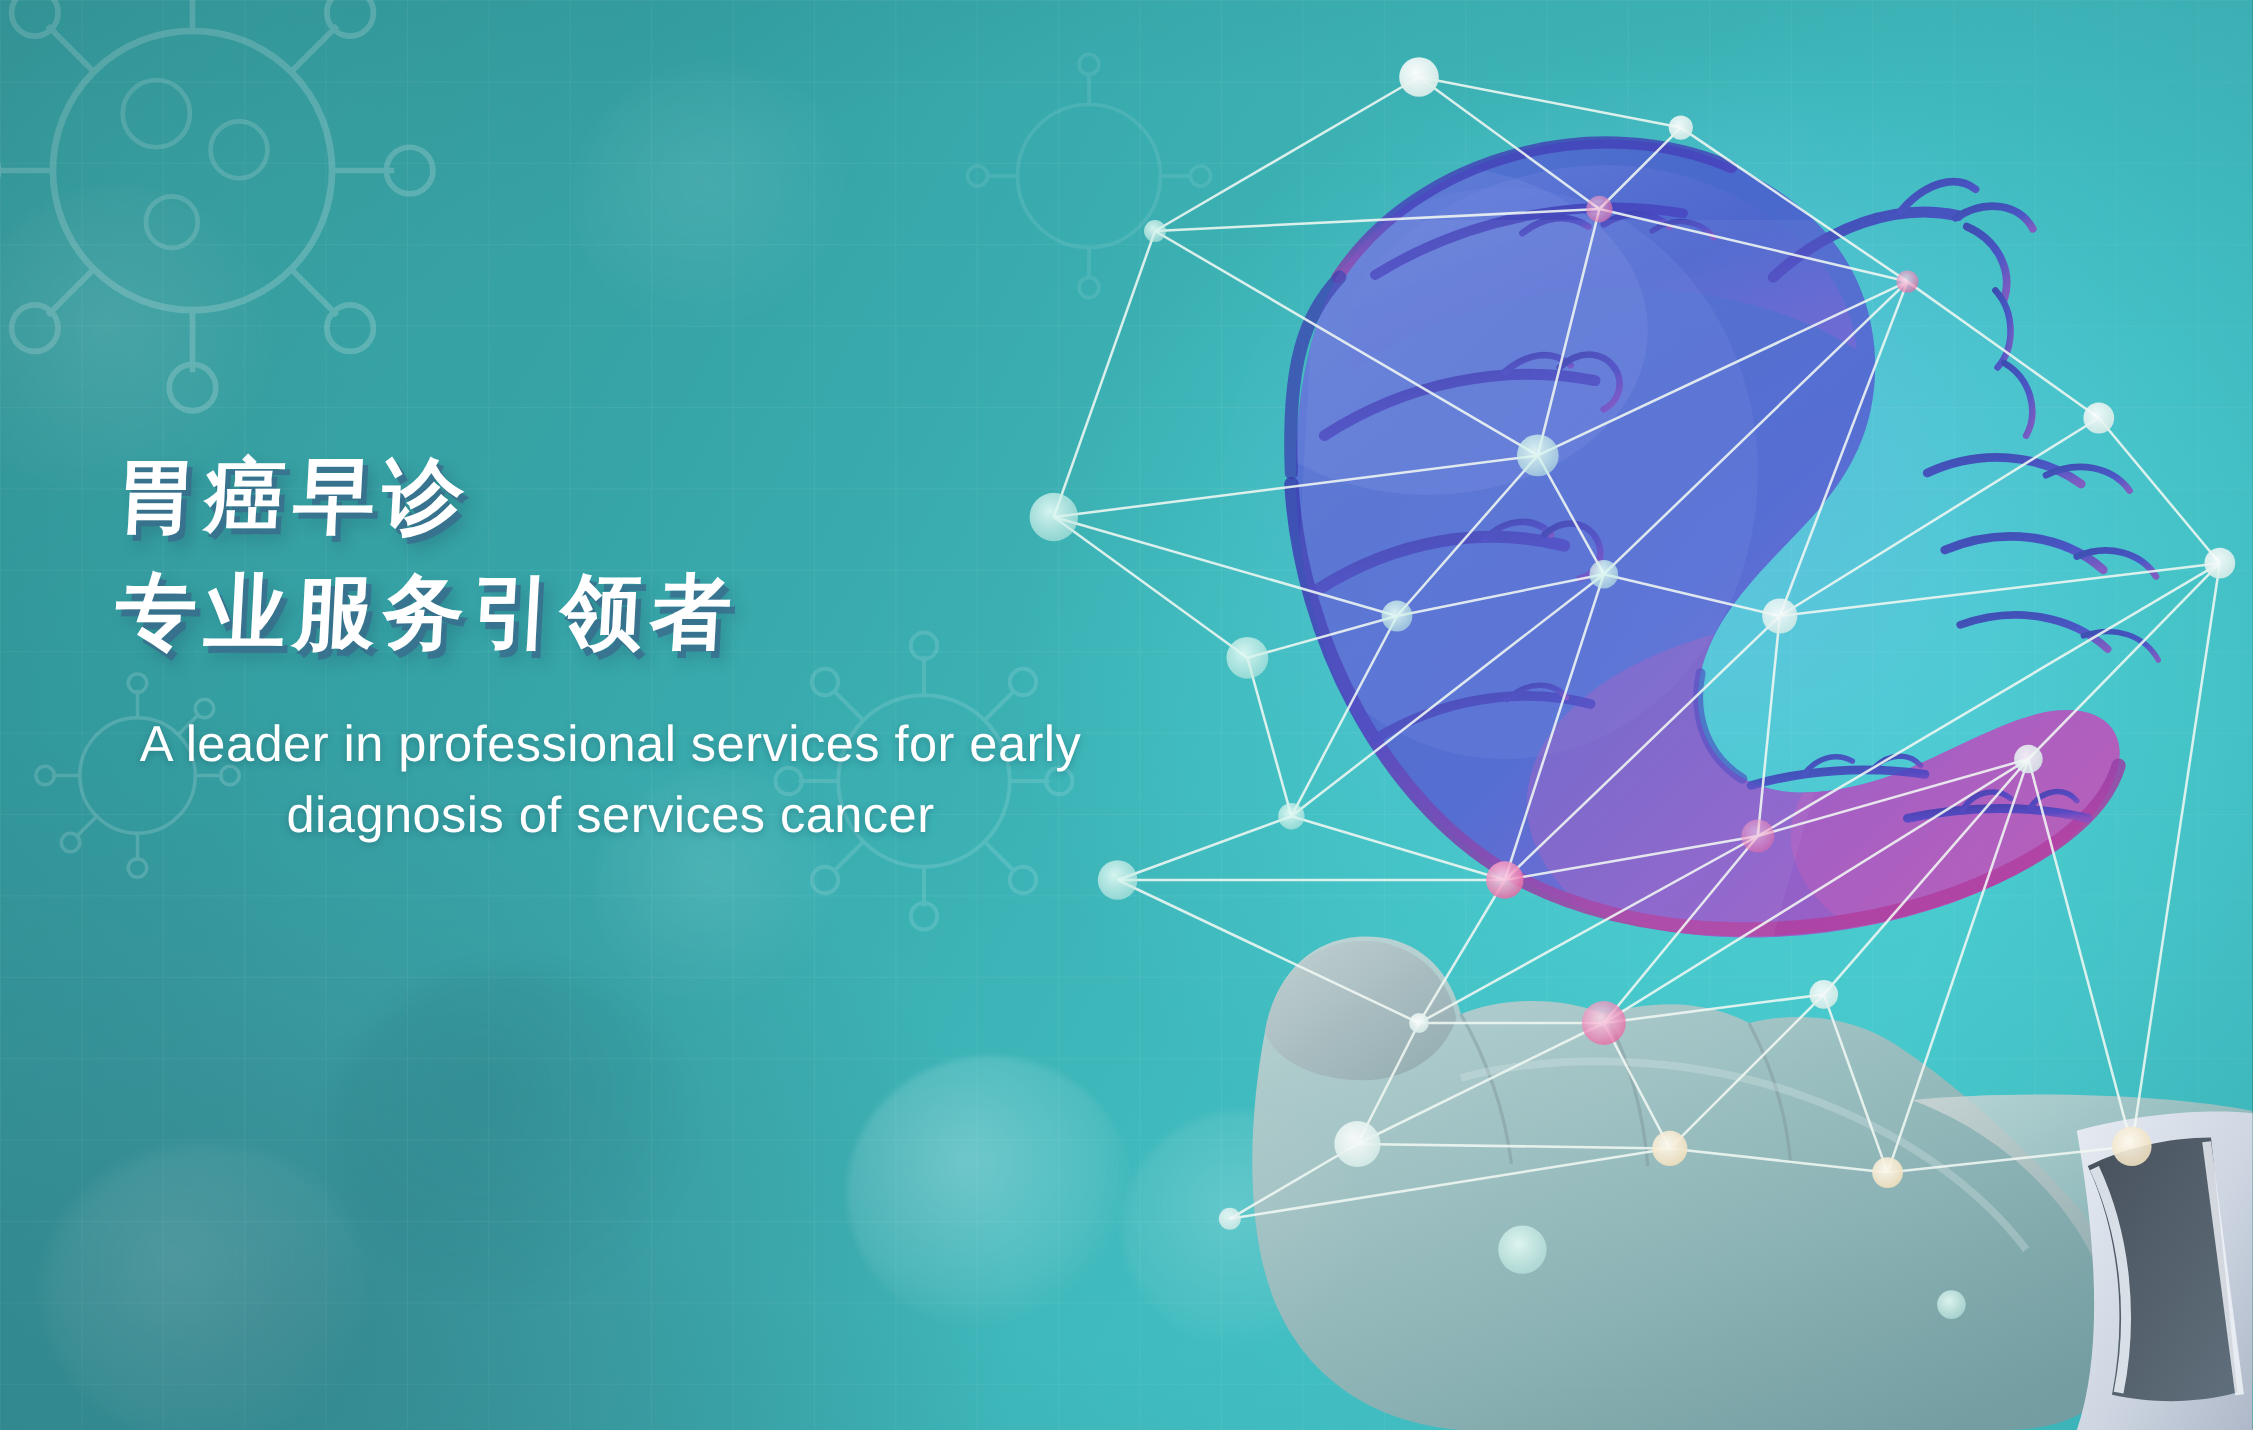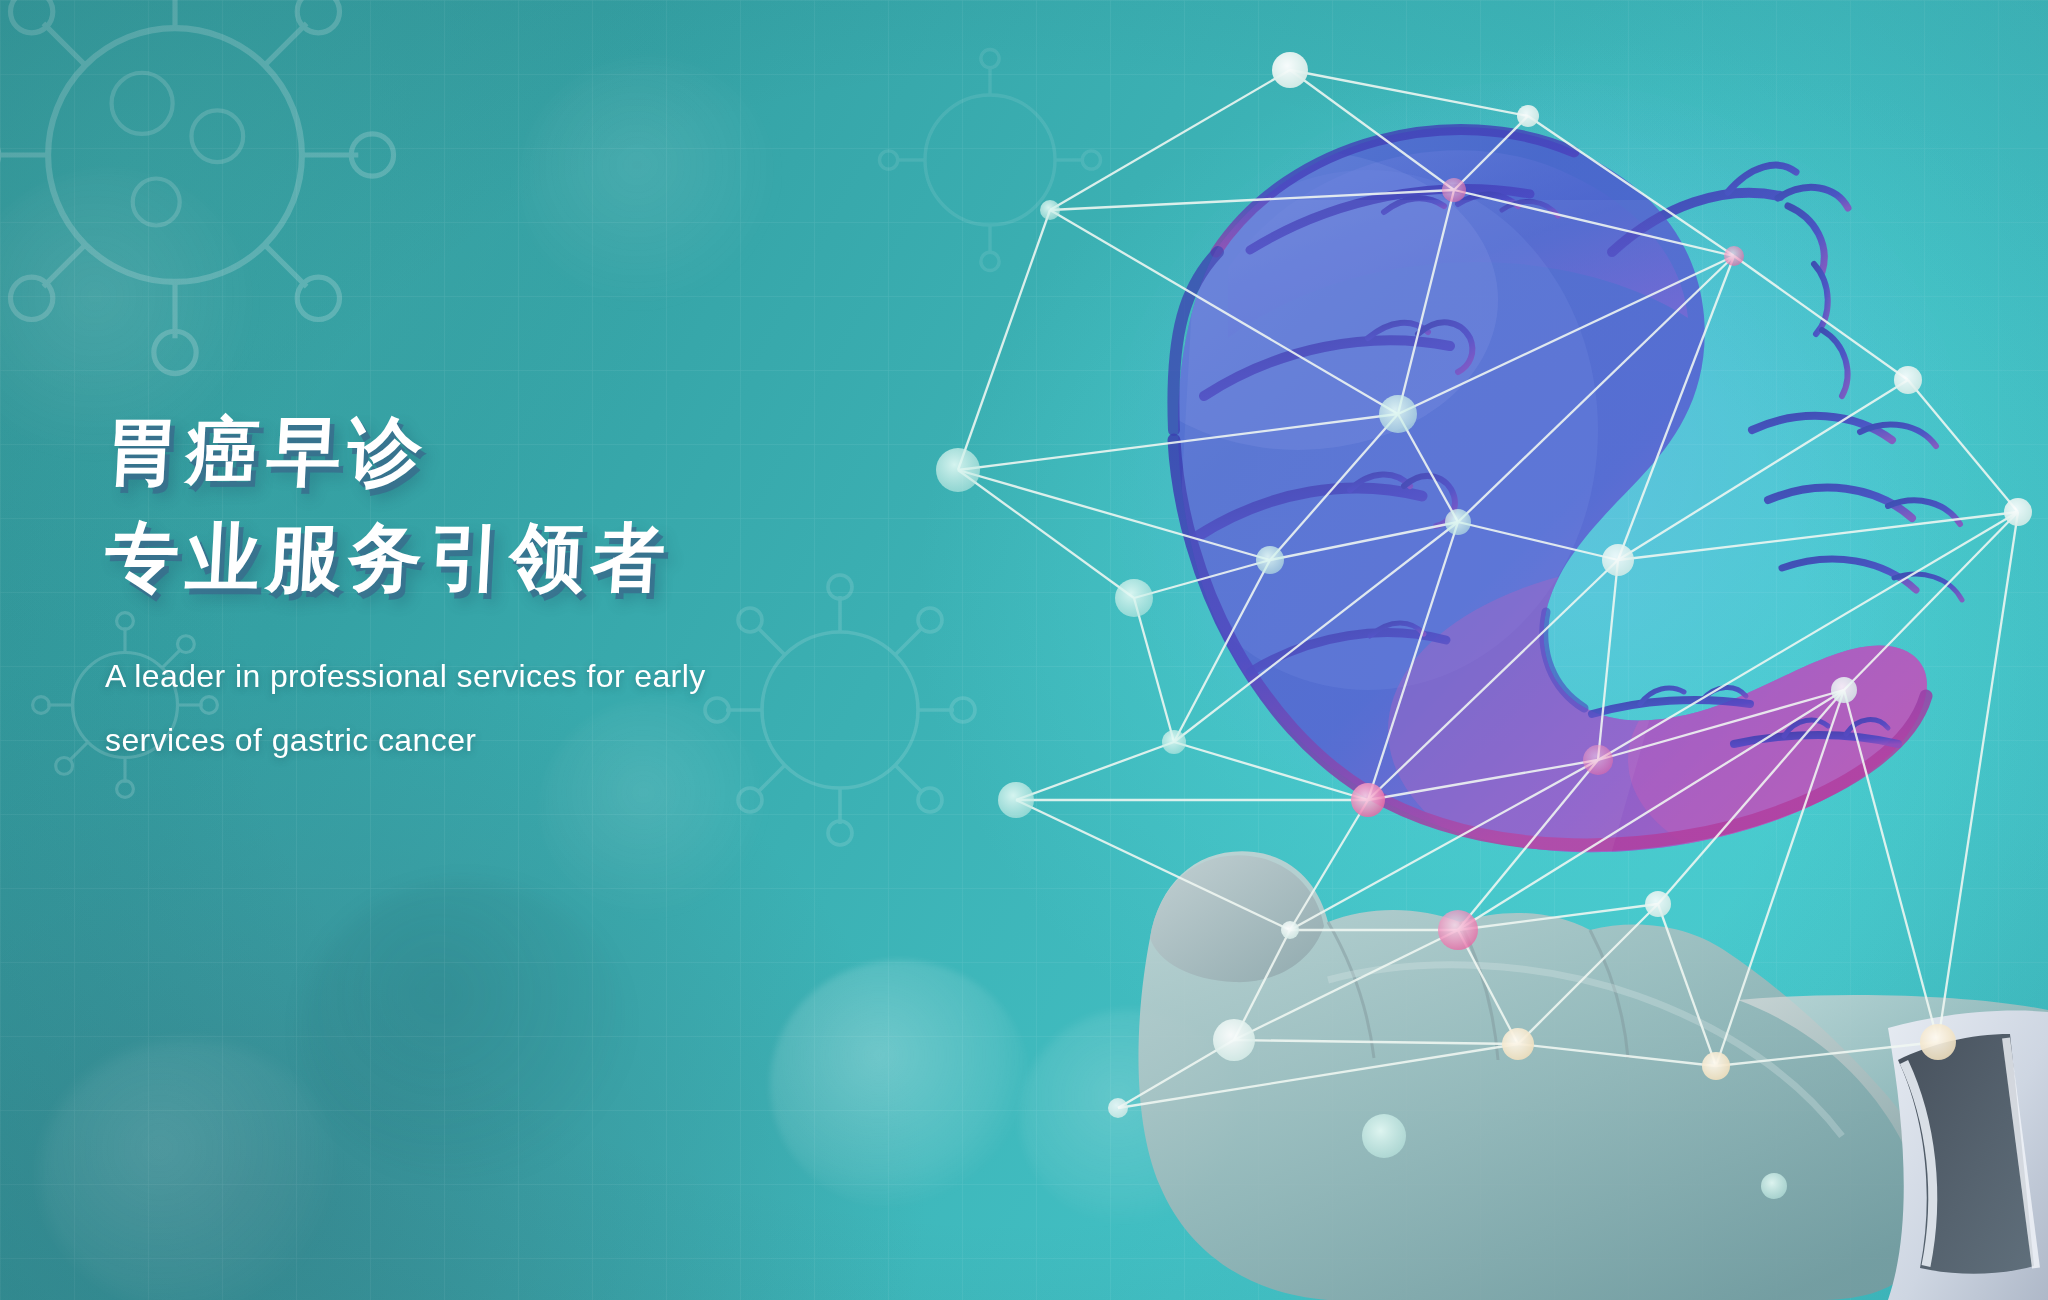--- a/index.html
+++ b/index.html
@@ -60,26 +60,27 @@
     font-family:"DejaVu Sans","Liberation Sans",sans-serif;
     text-shadow:
       5px 6px 0 rgba(58,106,140,.78),
       9px 10px 14px rgba(24,62,86,.30);
     white-space:nowrap;
     transform:skewX(-3deg);
   }
   .cn-line-2{margin-top:8px;}
   .en-line{
     color:#ffffff;
-    font-size:32px;
+    font-size:46px;
     line-height:64px;
     font-weight:400;
     letter-spacing:.4px;
     white-space:nowrap;
     text-shadow:0 2px 7px rgba(20,70,80,.35);
+    text-align:center;
   }
   .en-block{margin-top:38px;}
 
   
   .art{
     position:absolute;
     right:0;top:0;
     width:1150px;height:1300px;
     z-index:5;
   }
@@ -464,17 +465,17 @@
         </g>
       </g>
     </svg>
   </div>
 
   <div class="copy">
     <div class="cn-line cn-line-1">胃癌早诊</div>
     <div class="cn-line cn-line-2">专业服务引领者</div>
     <div class="en-block">
       <div class="en-line">A leader in professional services for early</div>
-      <div class="en-line">services of gastric cancer</div>
+      <div class="en-line">diagnosis of services cancer</div>
     </div>
   </div>
 
 </div>
 
 </body></html>

